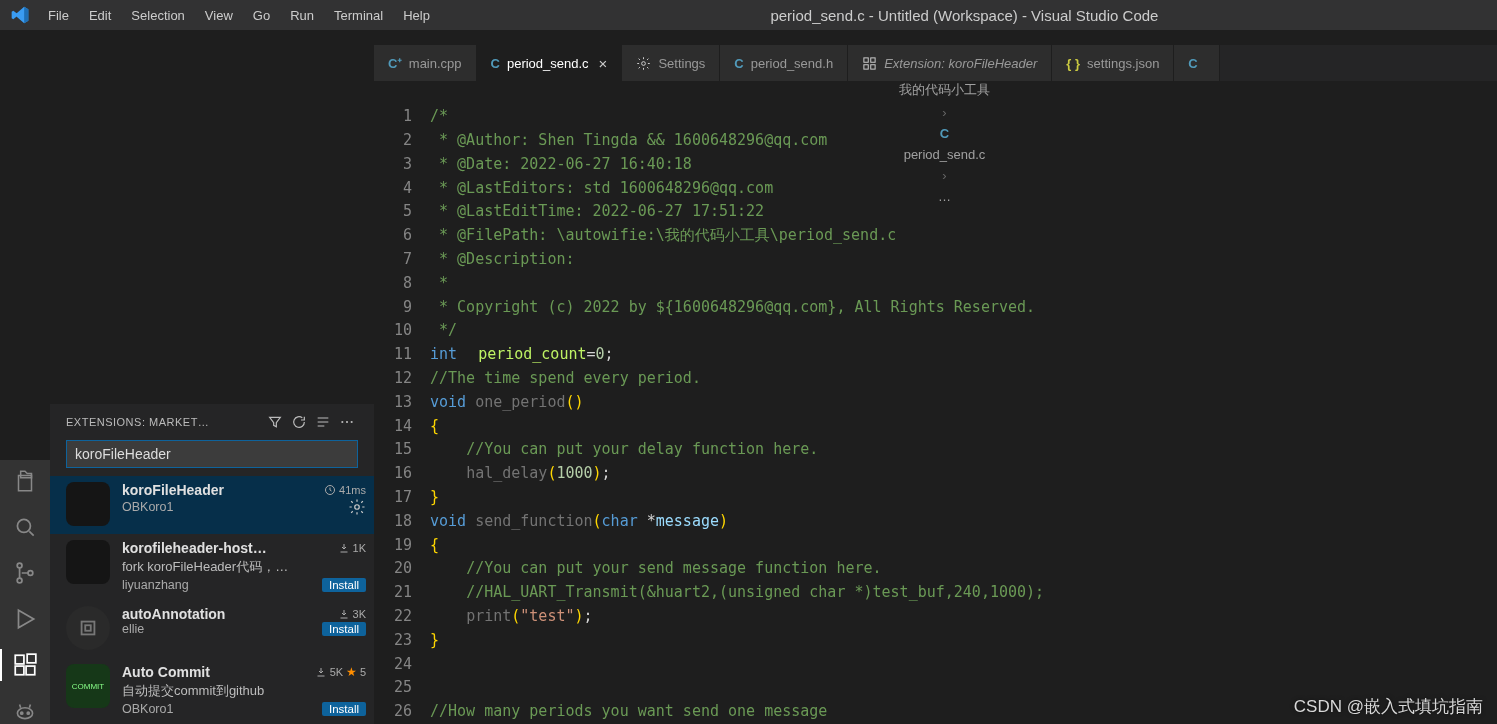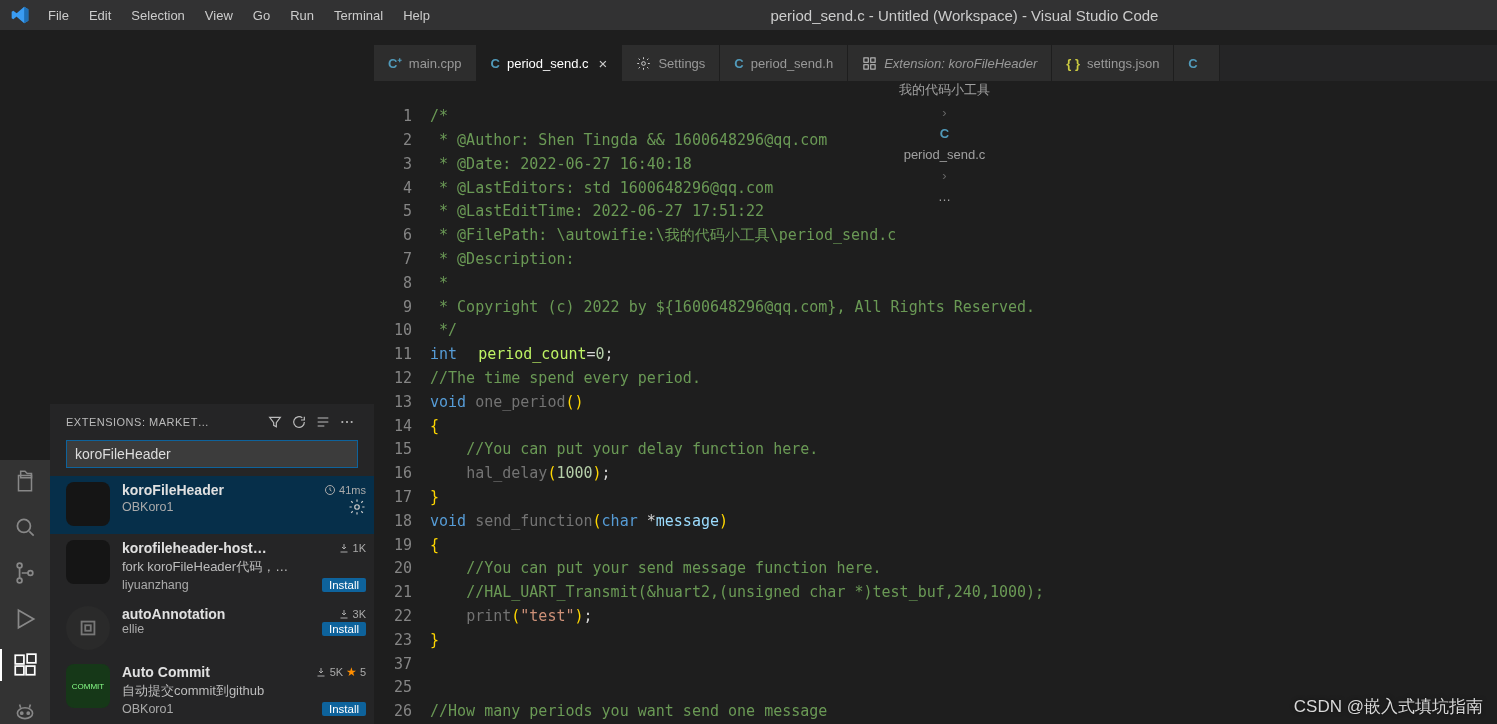--- a/index.html
+++ b/index.html
@@ -309,21 +309,21 @@
           <div>14</div>
           <div>15</div>
           <div>16</div>
           <div>17</div>
           <div>18</div>
           <div>19</div>
           <div>20</div>
           <div>21</div>
           <div>22</div>
           <div>23</div>
-          <div>37</div>
+          <div>24</div>
           <div>25</div>
           <div>26</div>
         </div>
       <div class="code-lines" id="code-lines"><div><span class="c-comment">/*</span></div><div><span class="c-comment"> * @Author: Shen Tingda &amp;&amp; 1600648296@qq.com</span></div><div><span class="c-comment"> * @Date: 2022-06-27 16:40:18</span></div><div><span class="c-comment"> * @LastEditors: std 1600648296@qq.com</span></div><div><span class="c-comment"> * @LastEditTime: 2022-06-27 17:51:22</span></div><div><span class="c-comment"> * @FilePath: \autowifie:\我的代码小工具\period_send.c</span></div><div><span class="c-comment"> * @Description: </span></div><div><span class="c-comment"> * </span></div><div><span class="c-comment"> * Copyright (c) 2022 by ${1600648296@qq.com}, All Rights Reserved. </span></div><div><span class="c-comment"> */</span></div><div><span class="c-keyword">int</span><span class="c-white"> </span><span class="c-ident">period_count</span><span class="c-op">=</span><span class="c-num">0</span><span class="c-white">;</span></div><div><span class="c-comment">//The time spend every period.</span></div><div><span class="c-keyword">void</span><span class="c-white"> </span><span class="c-func">one_period</span><span class="c-punc">()</span></div><div><span class="c-punc">{</span></div><div><span class="c-white">    </span><span class="c-comment">//You can put your delay function here.</span></div><div><span class="c-white">    </span><span class="c-func">hal_delay</span><span class="c-punc">(</span><span class="c-num">1000</span><span class="c-punc">)</span><span class="c-white">;</span></div><div><span class="c-punc">}</span></div><div><span class="c-keyword">void</span><span class="c-white"> </span><span class="c-func">send_function</span><span class="c-punc">(</span><span class="c-keyword">char</span><span class="c-white"> </span><span class="c-op">*</span><span class="c-param">message</span><span class="c-punc">)</span></div><div><span class="c-punc">{</span></div><div><span class="c-white">    </span><span class="c-comment">//You can put your send message function here.</span></div><div><span class="c-white">    </span><span class="c-comment">//HAL_UART_Transmit(&amp;huart2,(unsigned char *)test_buf,240,1000);</span></div><div><span class="c-white">    </span><span class="c-func">print</span><span class="c-punc">(</span><span class="c-str">"test"</span><span class="c-punc">)</span><span class="c-white">;</span></div><div><span class="c-punc">}</span></div><div>&nbsp;</div><div>&nbsp;</div><div><span class="c-comment">//How many periods you want send one message</span></div></div>
     </div>
   </div>
 </div>
 
 <div class="watermark">CSDN @嵌入式填坑指南</div>
 

